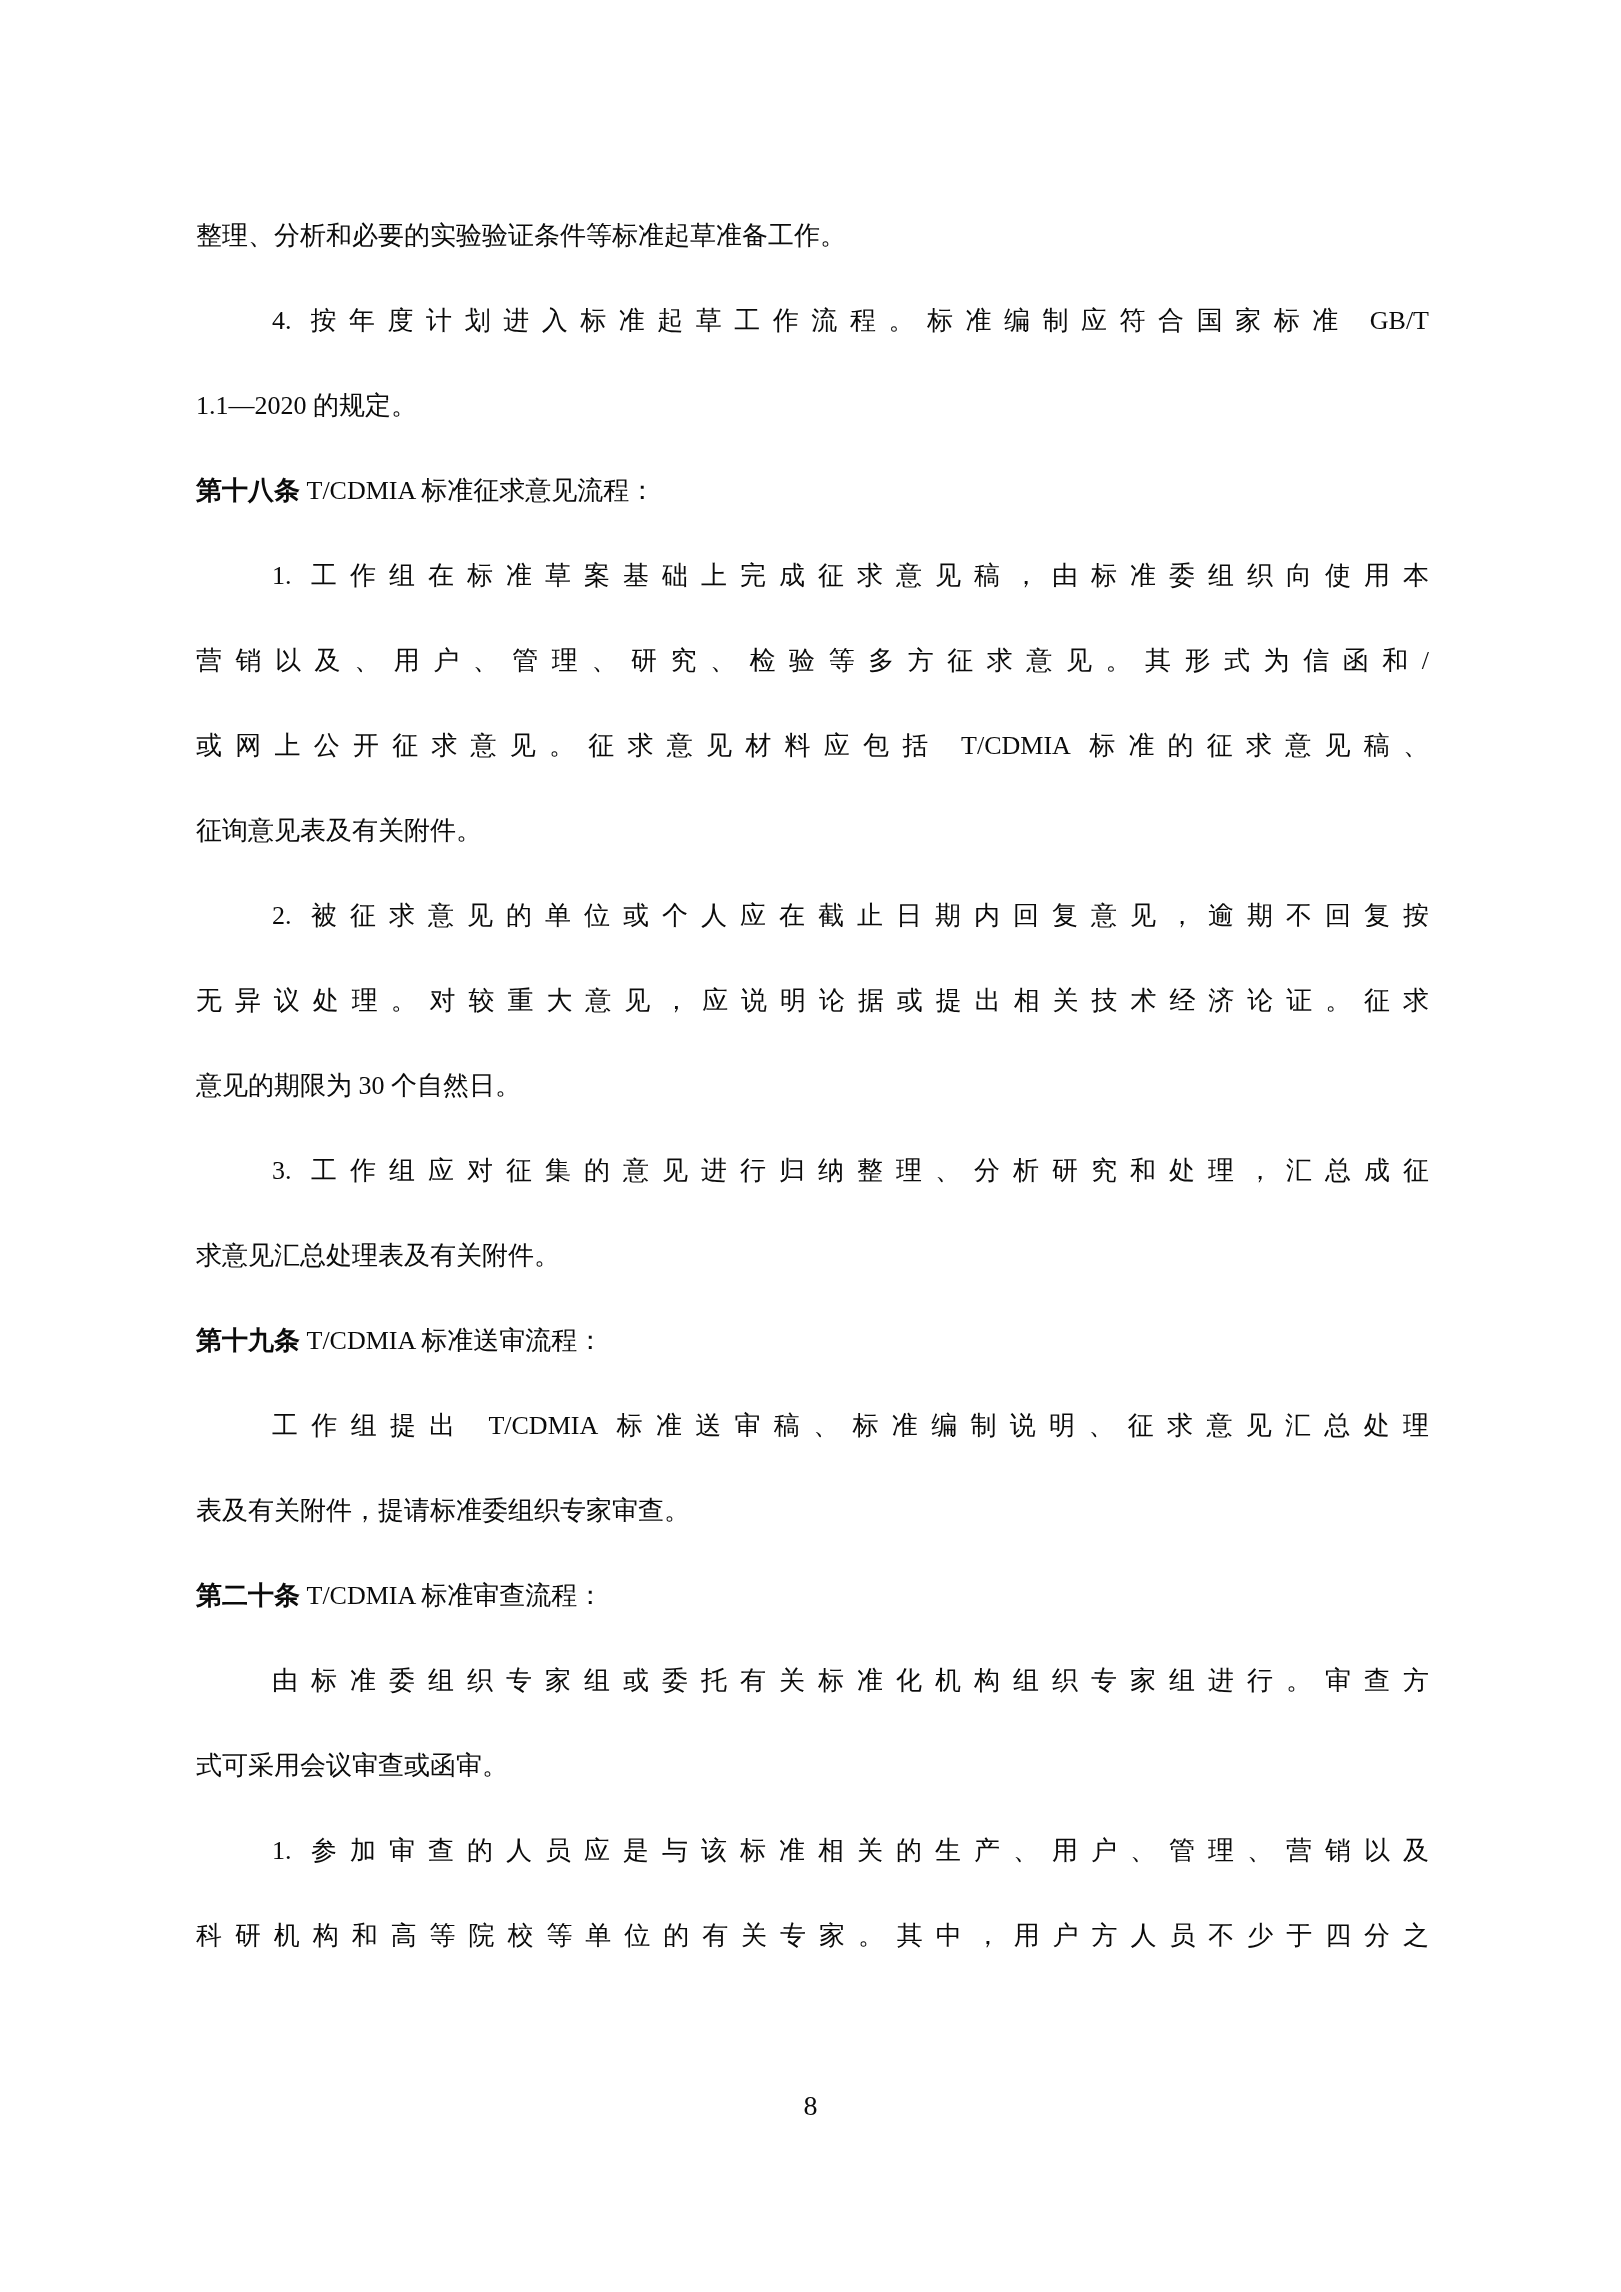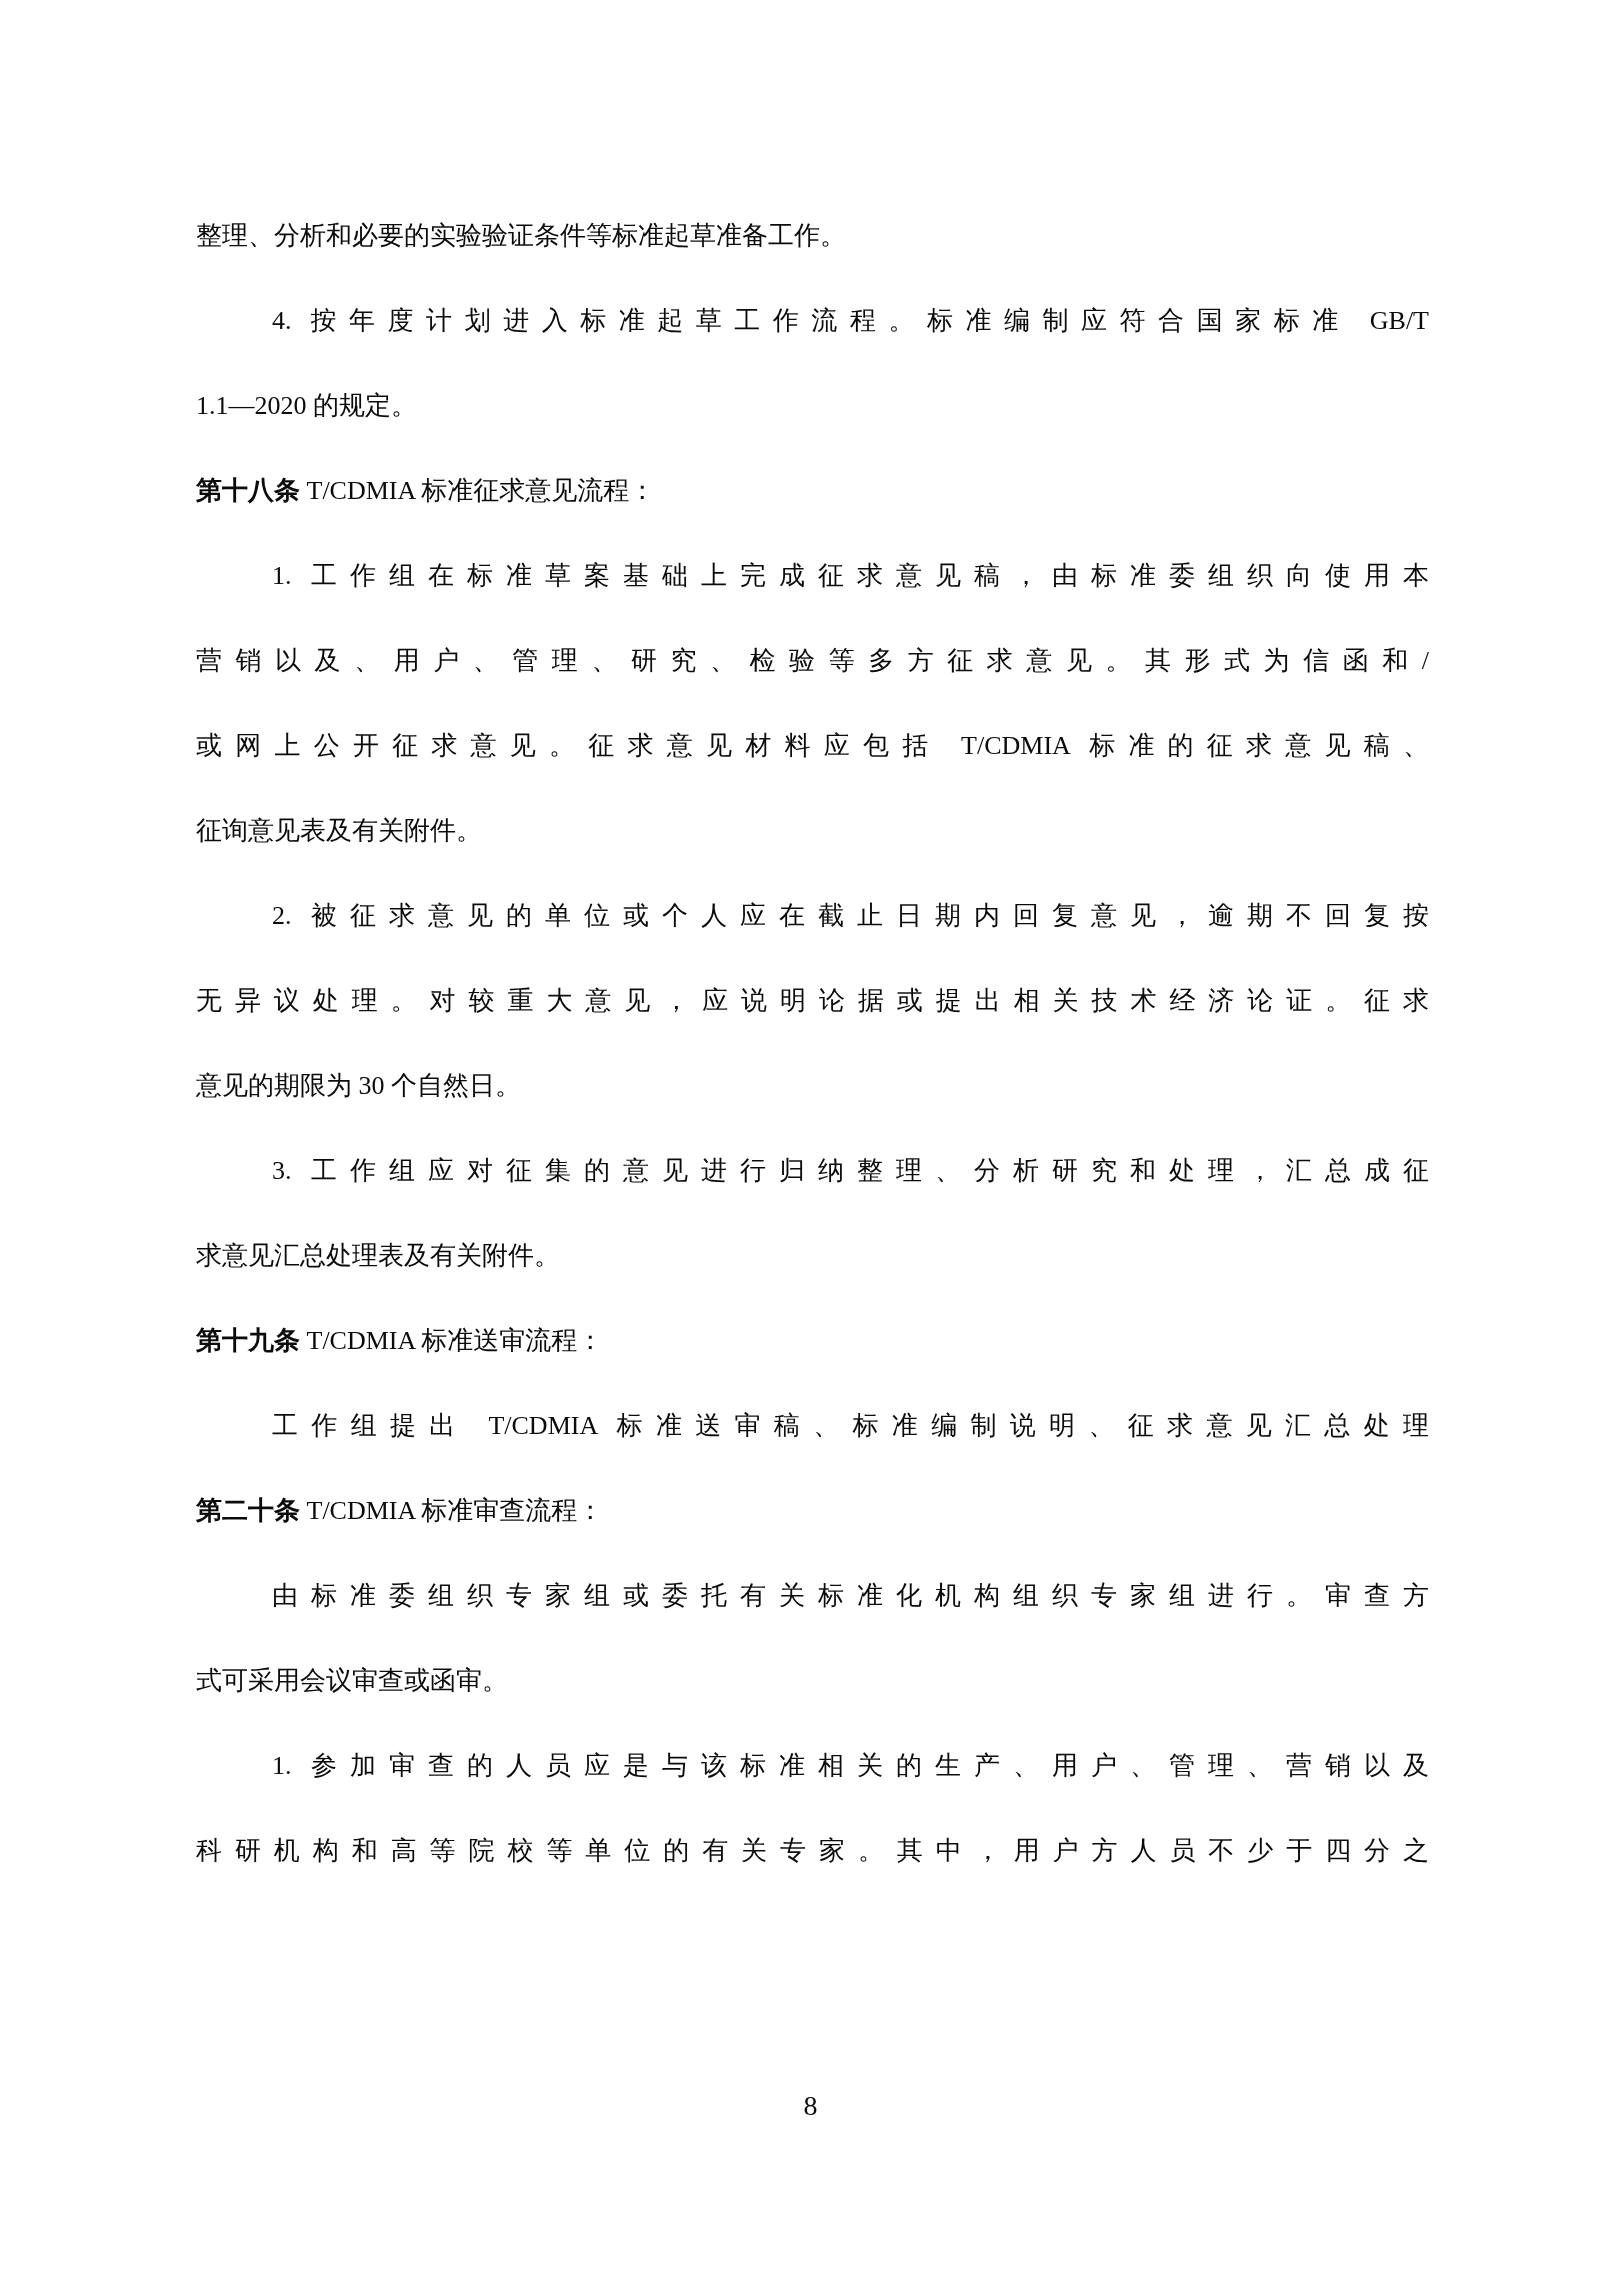--- a/index.html
+++ b/index.html
@@ -60,20 +60,21 @@
   <div class="line just"><span class="b"></span><span>营销以及、用户、管理、研究、检验等多方征求意见。其形式为信函和/</span></div>
   <div class="line just"><span class="b"></span><span>或网上公开征求意见。征求意见材料应包括 T/CDMIA 标准的征求意见稿、</span></div>
   <div class="line"><span class="b"></span><span>征询意见表及有关附件。</span></div>
   <div class="line indent just"><span class="b"></span><span>2. 被征求意见的单位或个人应在截止日期内回复意见，逾期不回复按</span></div>
   <div class="line just"><span class="b"></span><span>无异议处理。对较重大意见，应说明论据或提出相关技术经济论证。征求</span></div>
   <div class="line"><span class="b"></span><span>意见的期限为 30 个自然日。</span></div>
   <div class="line indent just"><span class="b"></span><span>3. 工作组应对征集的意见进行归纳整理、分析研究和处理，汇总成征</span></div>
   <div class="line"><span class="b"></span><span>求意见汇总处理表及有关附件。</span></div>
   <div class="line"><span class="b">第十九条</span><span> T/CDMIA 标准送审流程：</span></div>
   <div class="line indent just"><span class="b"></span><span>工作组提出 T/CDMIA 标准送审稿、标准编制说明、征求意见汇总处理</span></div>
+  <div class="line"><span class="b"></span><span>表及有关附件，提请标准委组织专家审查。</span></div>
   <div class="line"><span class="b">第二十条</span><span> T/CDMIA 标准审查流程：</span></div>
   <div class="line indent just"><span class="b"></span><span>由标准委组织专家组或委托有关标准化机构组织专家组进行。审查方</span></div>
   <div class="line"><span class="b"></span><span>式可采用会议审查或函审。</span></div>
   <div class="line indent just"><span class="b"></span><span>1. 参加审查的人员应是与该标准相关的生产、用户、管理、营销以及</span></div>
   <div class="line just"><span class="b"></span><span>科研机构和高等院校等单位的有关专家。其中，用户方人员不少于四分之</span></div>
 </div>
 
 <div class="pageno">8</div>
 
 

